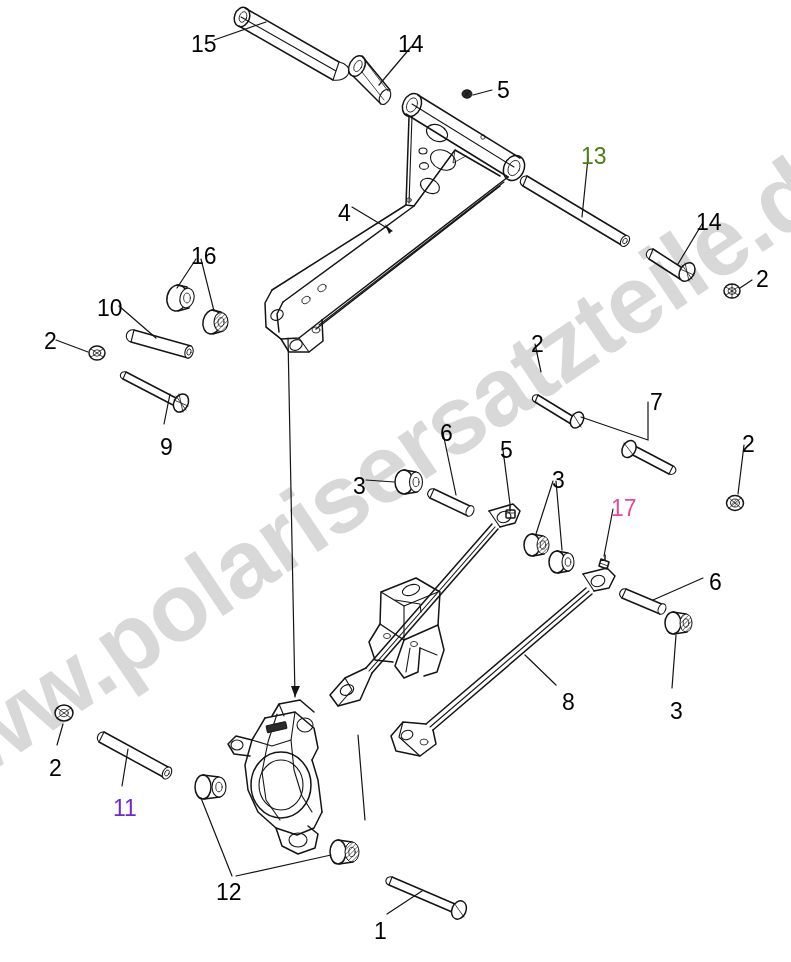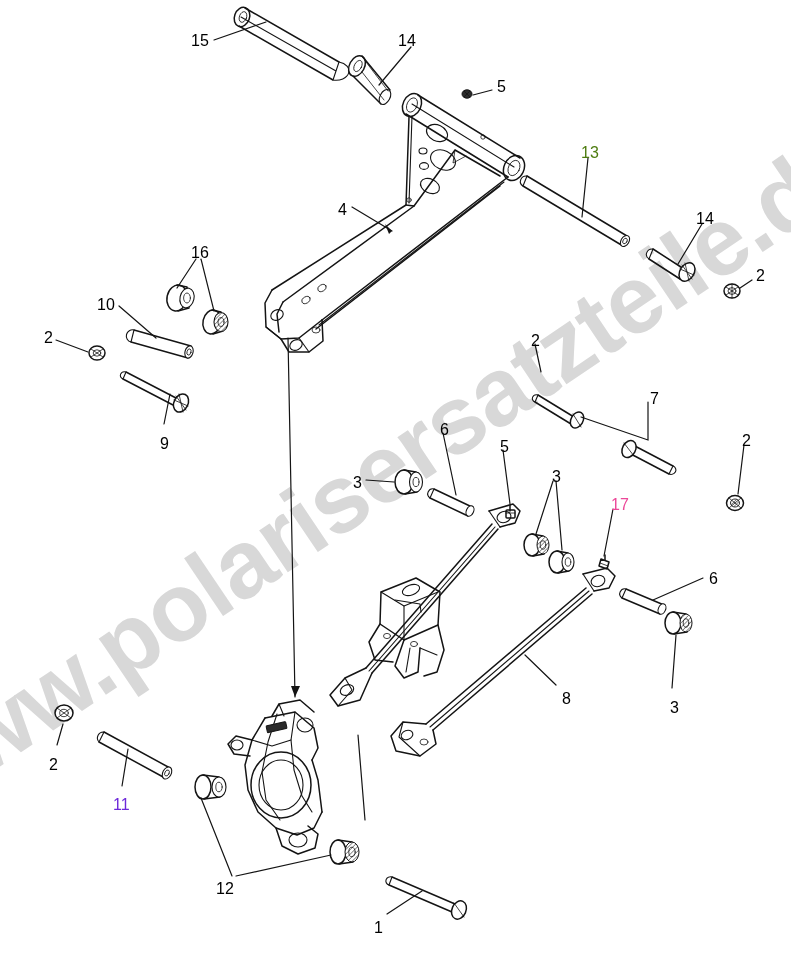--- a/index.html
+++ b/index.html
@@ -27,21 +27,21 @@
   #watermark-layer {
     position: absolute;
     left: 0; top: 0;
     width: 791px;
     height: 962px;
     pointer-events: none;
   }
   .callout {
     position: absolute;
     font-family: "Liberation Sans", sans-serif;
-    font-size: 16px;
+    font-size: 23px;
     color: #000000;
     line-height: 1;
     white-space: nowrap;
   }
   #copyright {
     position: absolute;
     left: 94px;
     top: 536px;
     font-family: "Liberation Sans", sans-serif;
     font-size: 15.5px;

